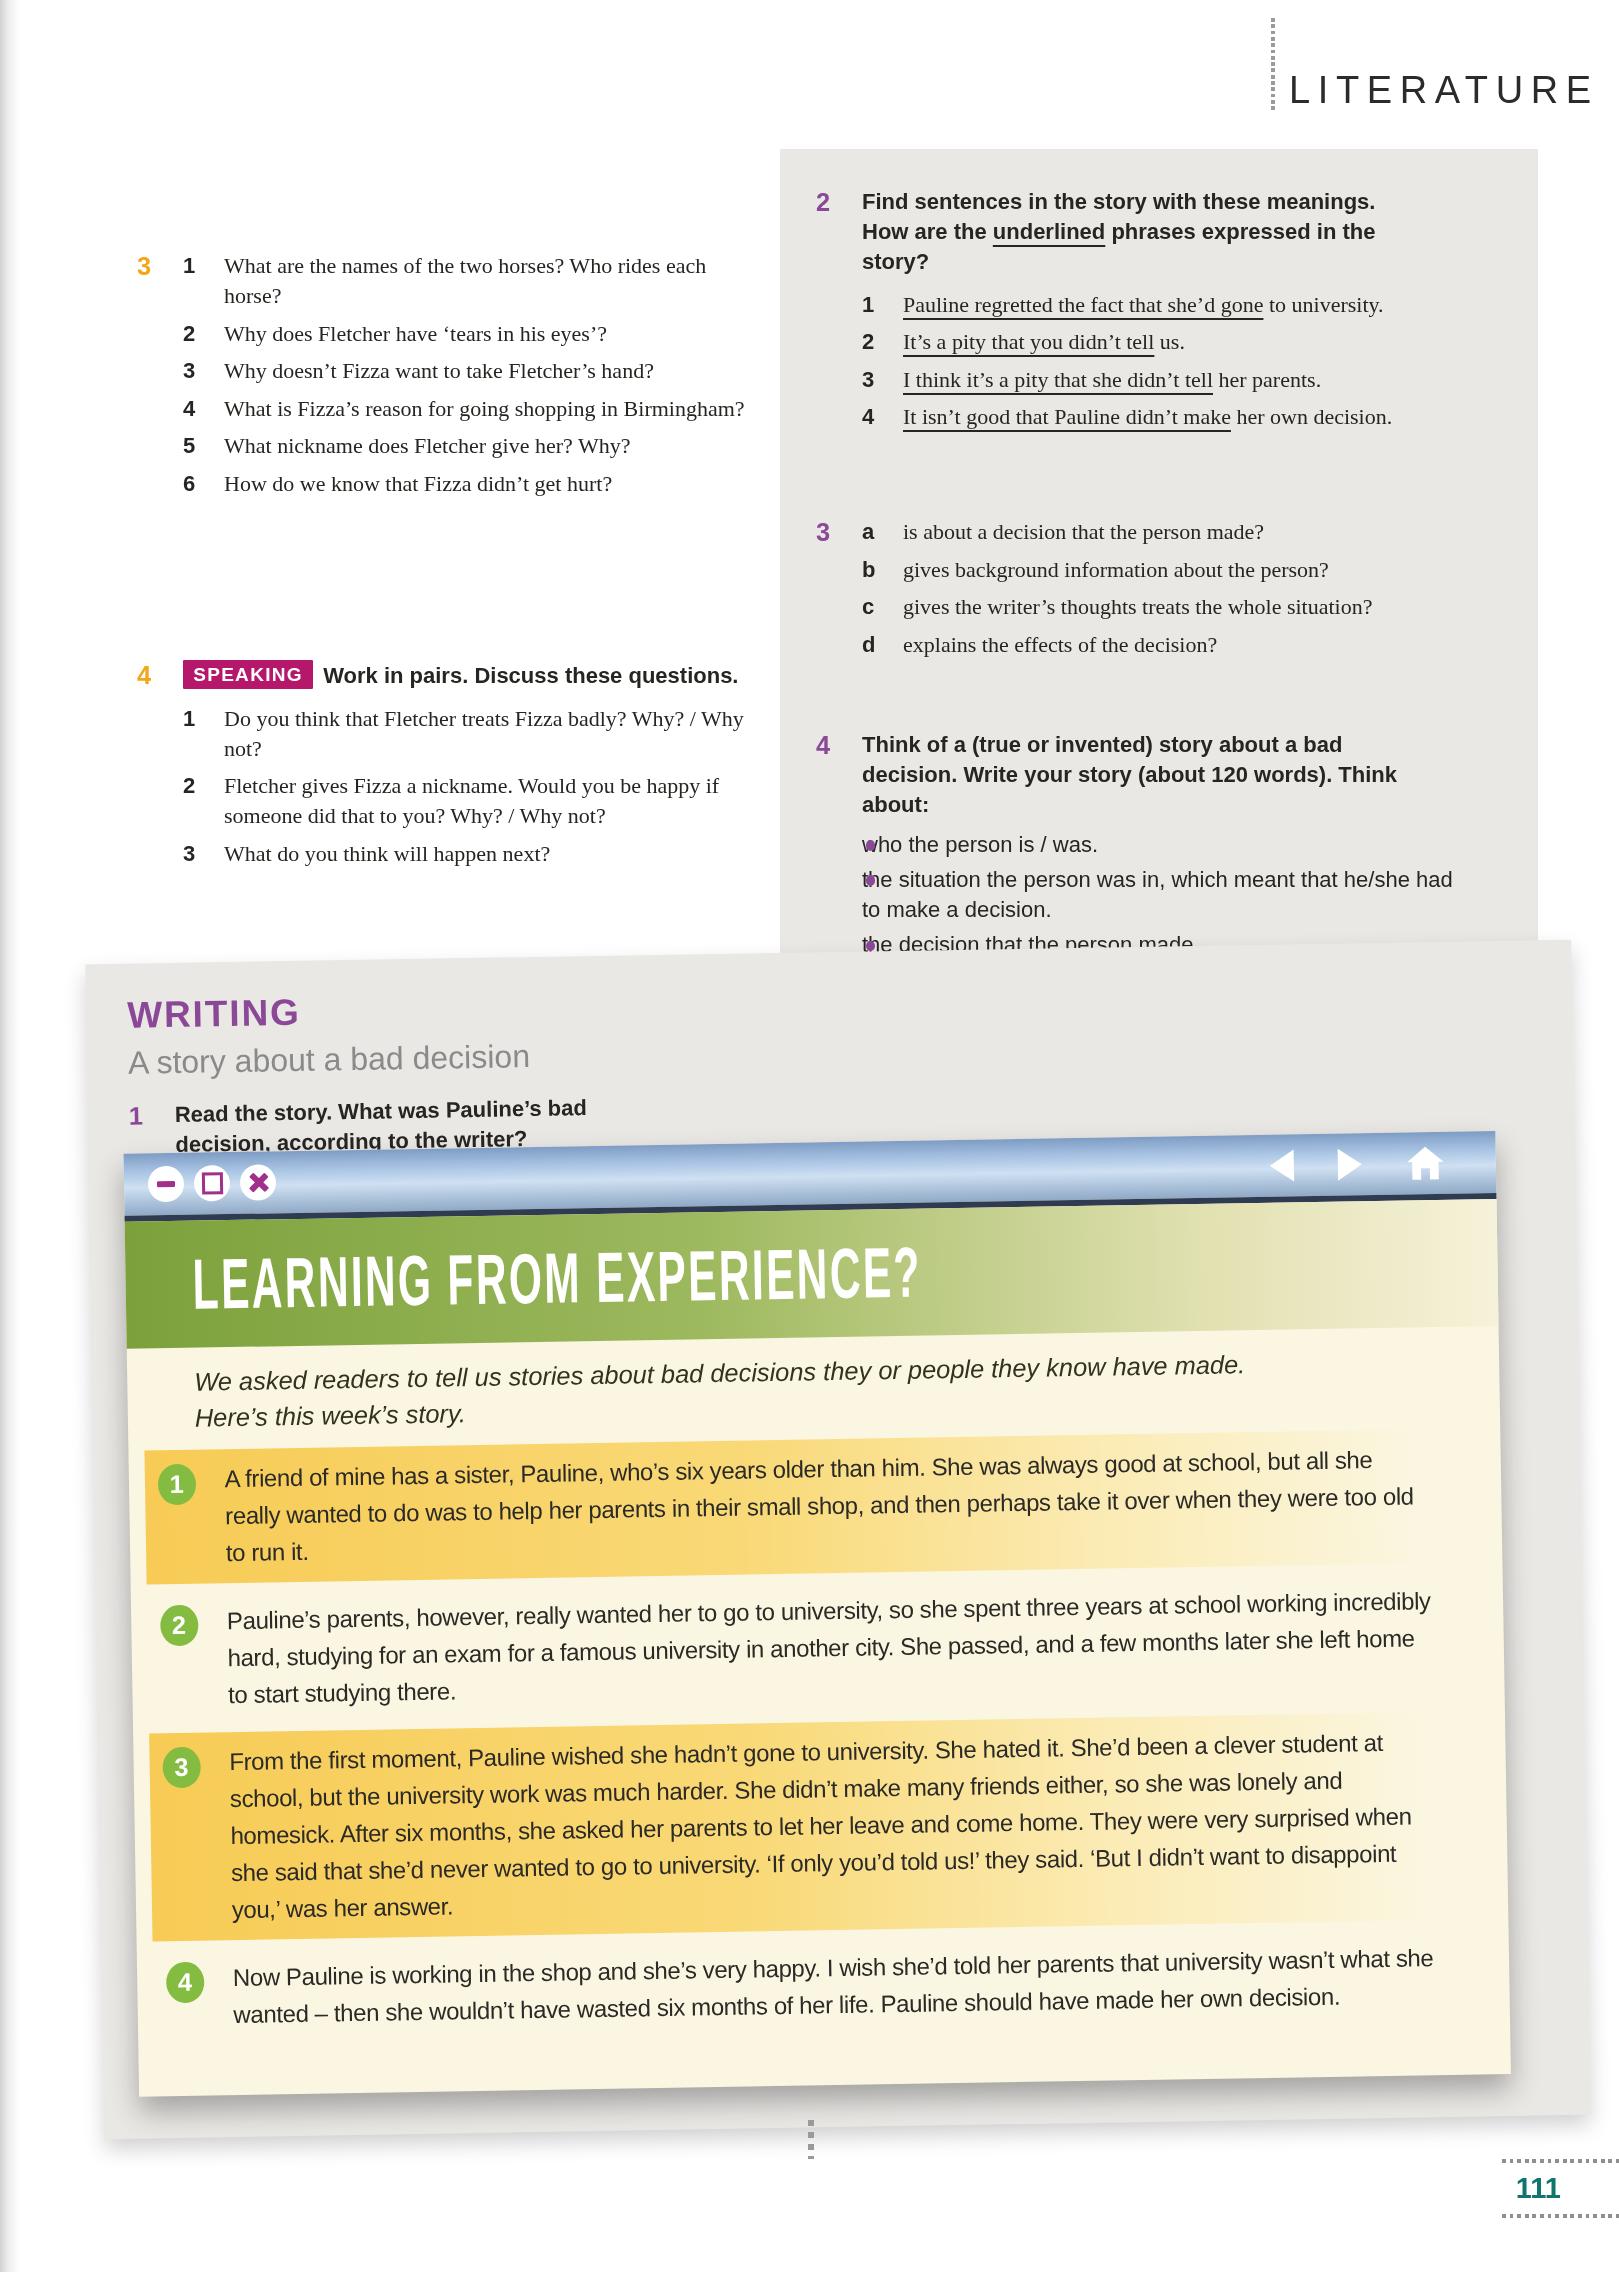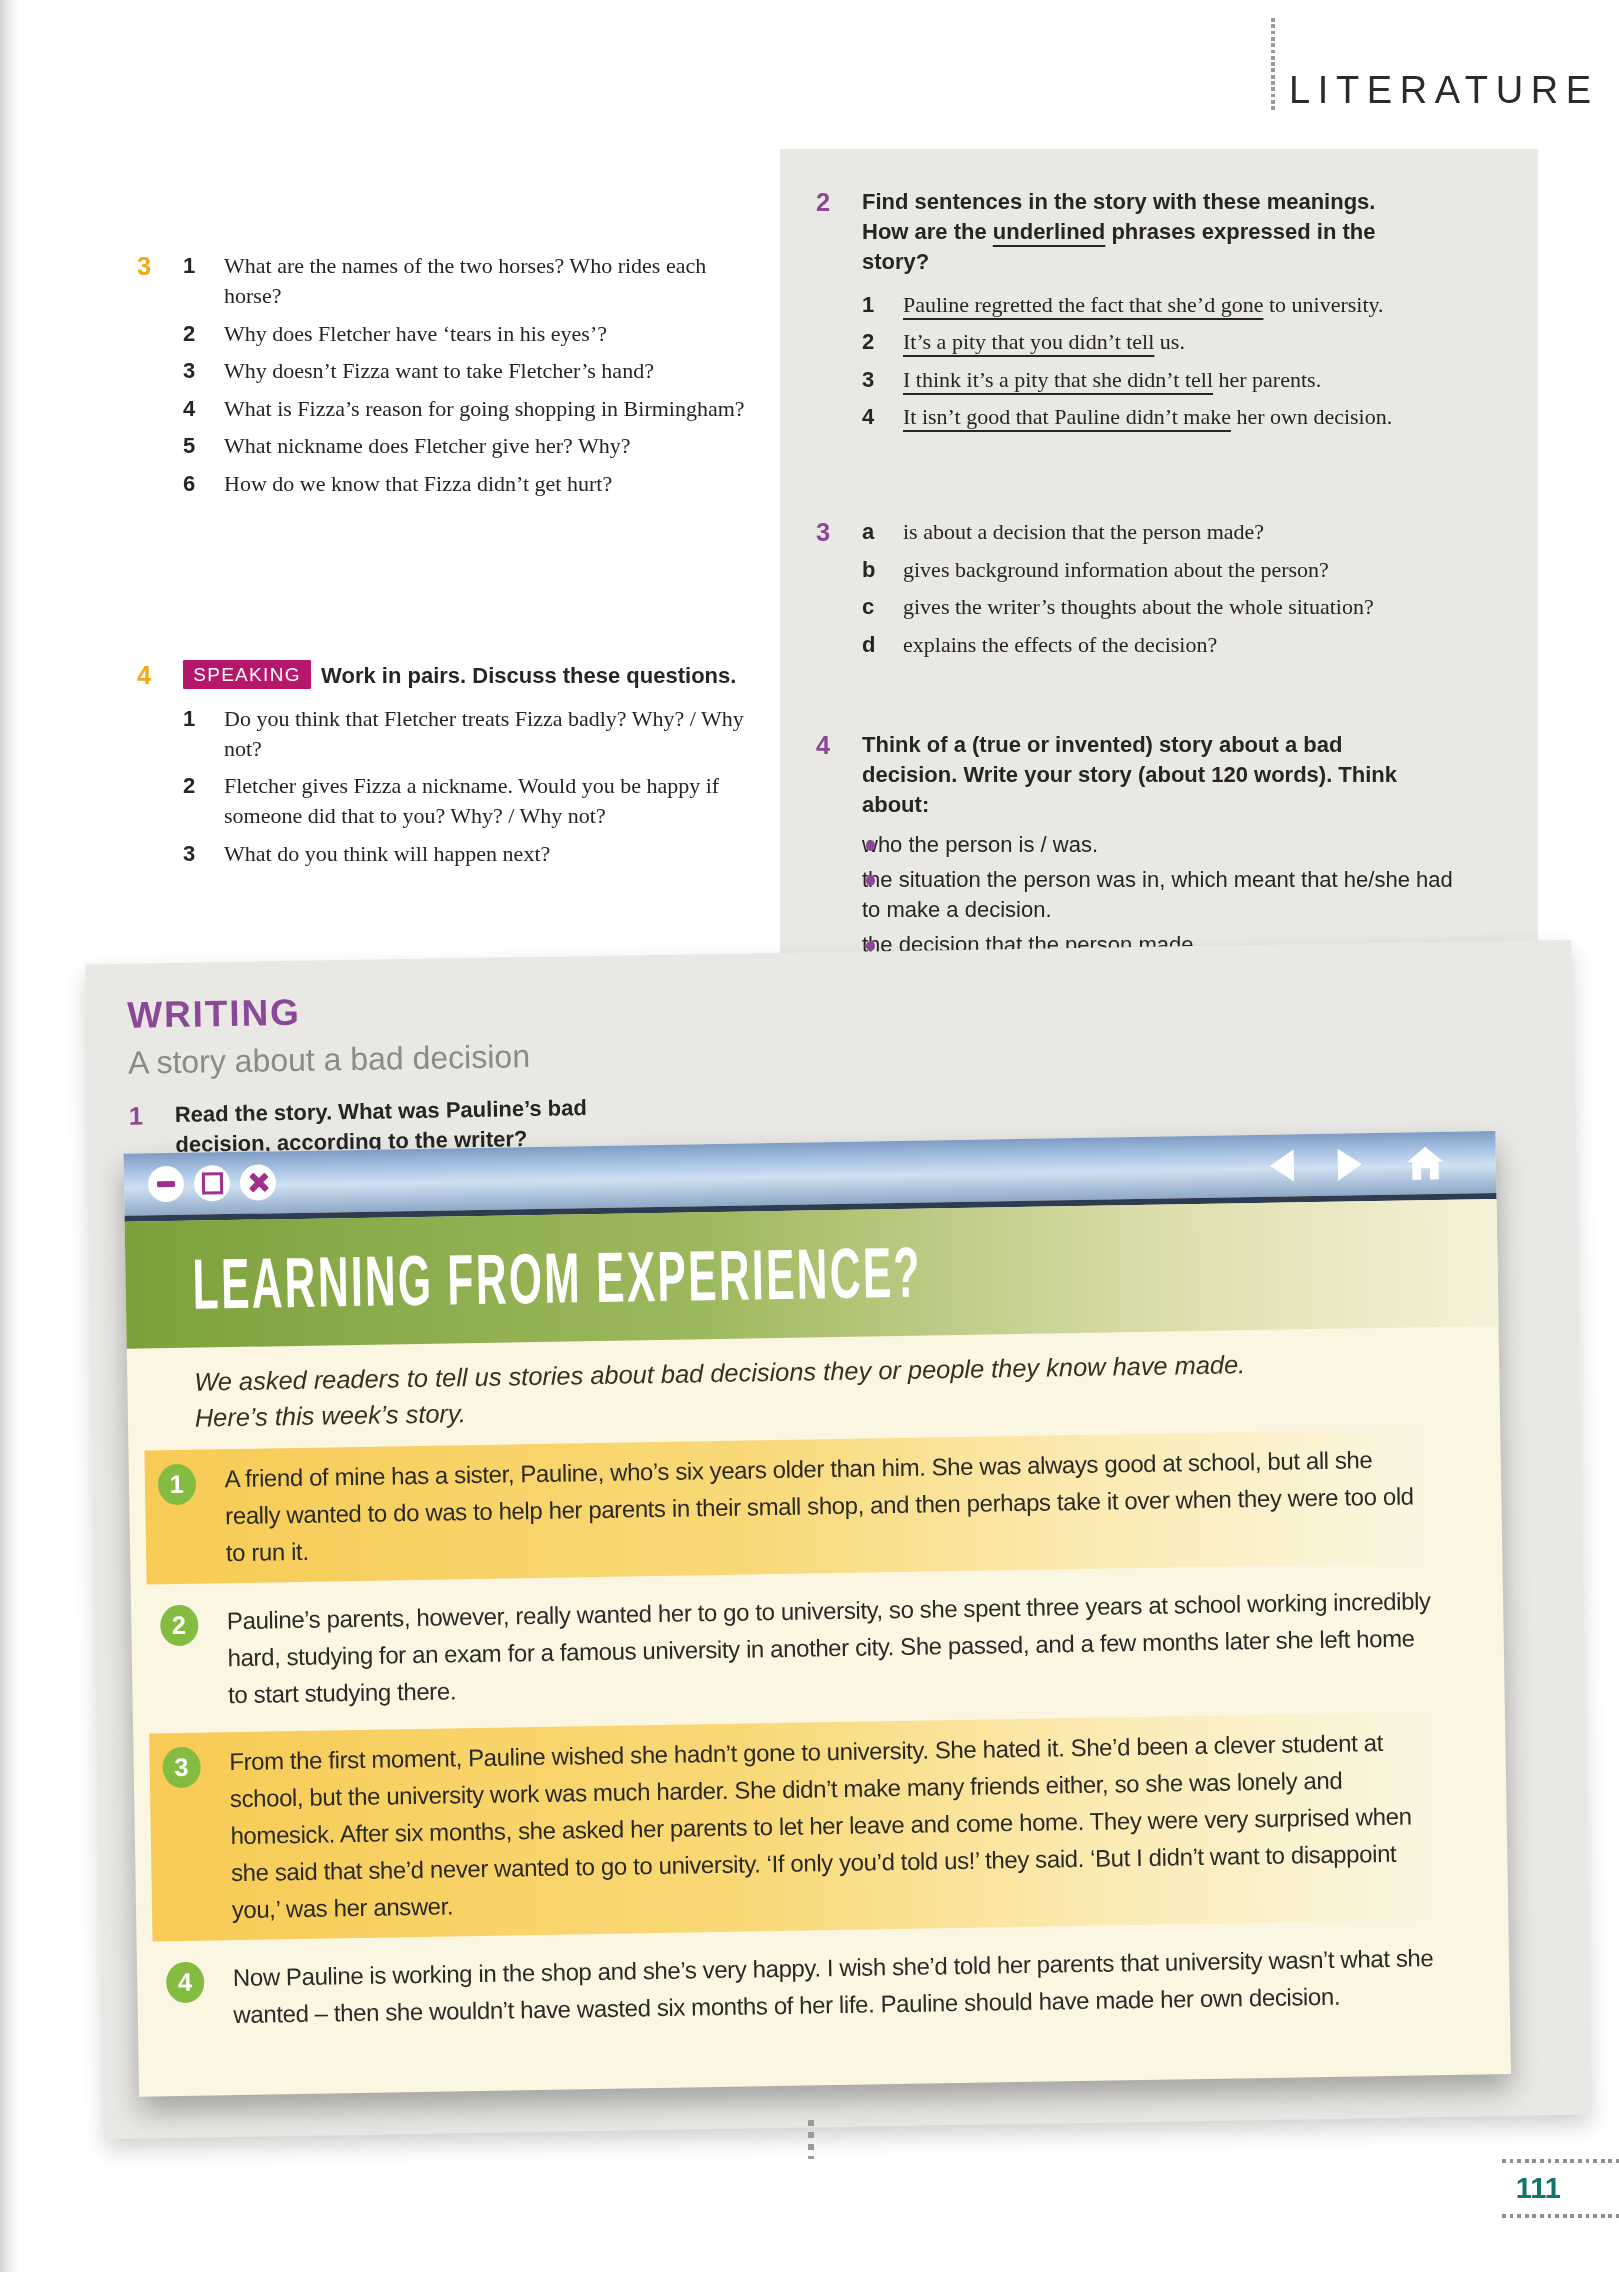--- a/index.html
+++ b/index.html
@@ -24,21 +24,21 @@
   .ex-body{flex:1;}
   .ex-title{font-weight:700;font-size:22px;line-height:30px;margin:0 0 12.7px 0;color:#272521;}
   .q-item{display:flex;margin-bottom:7.6px;font-size:22px;line-height:30px;}
   .q-num{width:41px;flex:none;font-weight:700;}
   .q-text{flex:1;font-family:Liberation Serif, serif;}
   .u{ text-decoration:underline;text-decoration-thickness:1.9px;text-underline-offset:5.7px;}
   
   #ex3-left{position:absolute;left:137px;top:251px;width:610px;}
   #ex4-left{position:absolute;left:137px;top:660px;width:610px;}
   #ex3-left .ex-title{max-width:571px;}
-  .badge{display:inline-block;background:#B5186B;color:#ffffff;font-weight:400;
+  .badge{display:inline-block;background:#B5186B;color:#ffffff;font-weight:700;
     font-size:19px;line-height:19px;letter-spacing:1.3px;padding:5.1px 10.2px;border-radius:1.3px;
     vertical-align:1.9px;margin-right:10.2px;}
   
   #right-panel{position:absolute;left:780px;top:149px;width:758px;height:902px;
     background:#E9E8E5;}
   #ex2-right{position:absolute;left:36px;top:38px;width:695px;}
   #ex3-right{position:absolute;left:36px;top:368px;width:695px;}
   #ex4-right{position:absolute;left:36px;top:581px;width:695px;}
   #ex2-right .ex-title{max-width:559px;}
   #ex4-right .ex-title{max-width:571px;margin-bottom:10.2px;}
@@ -188,21 +188,21 @@
       <div class="q-item">
         <div class="q-num">a</div>
         <div class="q-text">is about a decision that the person made?</div>
       </div>
       <div class="q-item">
         <div class="q-num">b</div>
         <div class="q-text">gives background information about the person?</div>
       </div>
       <div class="q-item">
         <div class="q-num">c</div>
-        <div class="q-text">gives the writer’s thoughts about the whole situation?</div>
+        <div class="q-text">gives the writer’s thoughts treats the whole situation?</div>
       </div>
       <div class="q-item">
         <div class="q-num">d</div>
         <div class="q-text">explains the effects of the decision?</div>
       </div>
     </div>
   </div>
 
   <div class="ex" id="ex4-right">
     <div class="ex-num purple">4</div>

